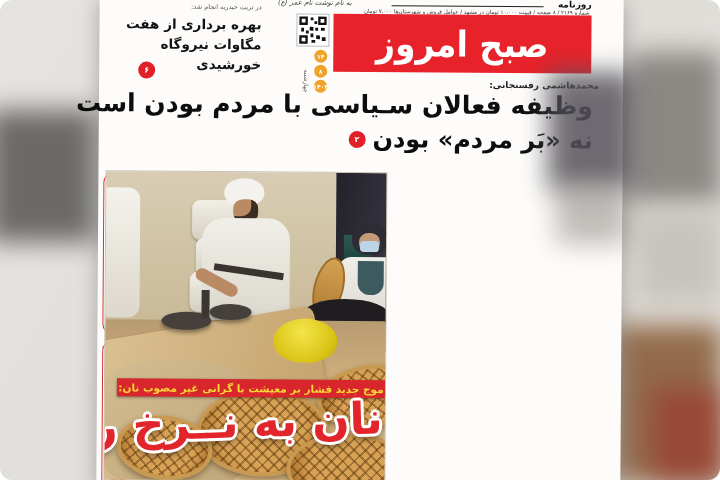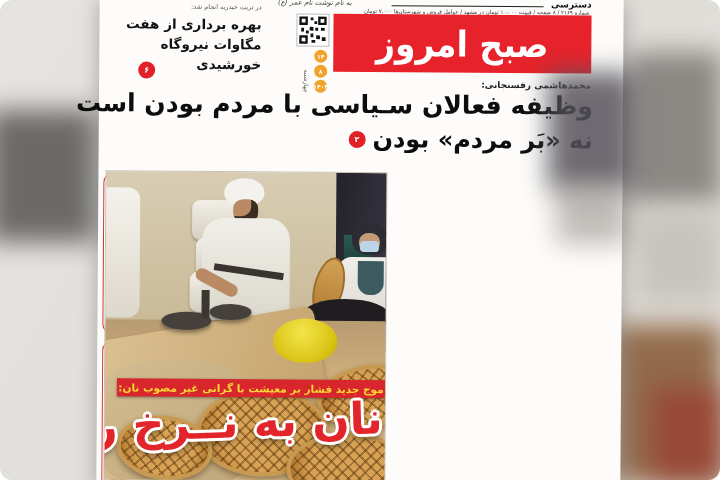--- a/index.html
+++ b/index.html
@@ -24,21 +24,21 @@
   .datecirc { width:13px; height:13px; border-radius:50%; background:#efa32b; color:#fff; font-size:6px; font-weight:bold;
               display:flex; align-items:center; justify-content:center; }
   .weekday { right:313px; top:54px; writing-mode:vertical-rl; font-size:6px; color:#555; letter-spacing:1px; height:42px; }
   
   .brief-kicker { right:362px; top:7px; font-size:6.5px; color:#555; }
   .brief-title { right:362px; top:18px; width:155px; font-size:13.5px; font-weight:bold; color:#131313; text-align:right; line-height:20px; }
   .pn-circle { display:inline-flex; align-items:center; justify-content:center; width:17px; height:17px; border-radius:50%;
                background:#e22028; color:#fff; font-size:8px; font-weight:bold; }
   .brief-pn { right:468px; top:66px; }
   
-  .lead-kicker { right:32px; top:82px; font-size:9px; font-weight:bold; color:#222; }
+  .lead-kicker { right:24px; top:82px; font-size:9px; font-weight:bold; color:#222; }
   .lead-h1 { right:30px; top:93px; width:464px; font-size:25px; font-weight:bold; color:#0d0d0d; text-align:right; white-space:nowrap; }
   .lead-l2 { right:30px; top:128px; display:flex; flex-direction:row; align-items:center; gap:7px; }
   .lead-l2 .txt { font-size:24px; font-weight:bold; color:#0d0d0d; white-space:nowrap; }
   
   .card { right:342px; width:177px; background:#fff; border:1.5px solid #d63031; border-radius:9px; overflow:hidden; }
   .card1 { top:178px; height:160px; }
   .card2 { top:346px; height:150px; }
   .tab { position:absolute; top:4px; right:6px; width:74px; height:12px; background:#e22830; border-radius:2px;
          color:#fff; font-size:7.5px; font-weight:bold; display:flex; align-items:center; justify-content:center; }
   .card-rule { position:absolute; top:19px; right:5px; left:5px; height:1px; background:#e5a0a0; }
@@ -113,21 +113,21 @@
 
   <div class="blob blurred" style="left:-12px; top:110px; width:108px; height:132px; background:#4e4c4a; opacity:.8;"></div>
   <div class="blob blurred" style="left:630px; top:52px; width:92px; height:150px; background:#7d7a76; opacity:.85;"></div>
   <div class="blob blurred" style="left:636px; top:212px; width:86px; height:92px; background:#bdb9b1; opacity:.7;"></div>
   <div class="blob blurred" style="left:616px; top:325px; width:106px; height:158px; background:#8a5f3c; opacity:.9;"></div>
   <div class="blob blurred" style="left:652px; top:388px; width:70px; height:92px; background:#9c3a30; opacity:.7;"></div>
 
   <div class="page">
 
     <div class="abs bismillah">به نام نوشت نام عمر (ع)</div>
-    <div class="abs rooznameh">دسترسی</div>
+    <div class="abs rooznameh">روزنامه</div>
     <div class="abs rooz-line"></div>
     <div class="abs issue-line">شماره ۲۱۶۹ / ۸ صفحه / قیمت ۱۰،۰۰۰ تومان در مشهد / عوامل فروش و شهرستان‌ها ۷،۰۰۰ تومان</div>
     <div class="abs masthead">
       <span class="logo">صبح امروز</span>
     </div>
     <svg class="abs qr" viewBox="0 0 33 33">
       <rect x="2" y="2" width="9" height="9" fill="#111"></rect>
         <rect x="4.5" y="4.5" width="4" height="4" fill="#fff"></rect>
       <rect x="22" y="2" width="9" height="9" fill="#111"></rect>
         <rect x="24.5" y="4.5" width="4" height="4" fill="#fff"></rect>

